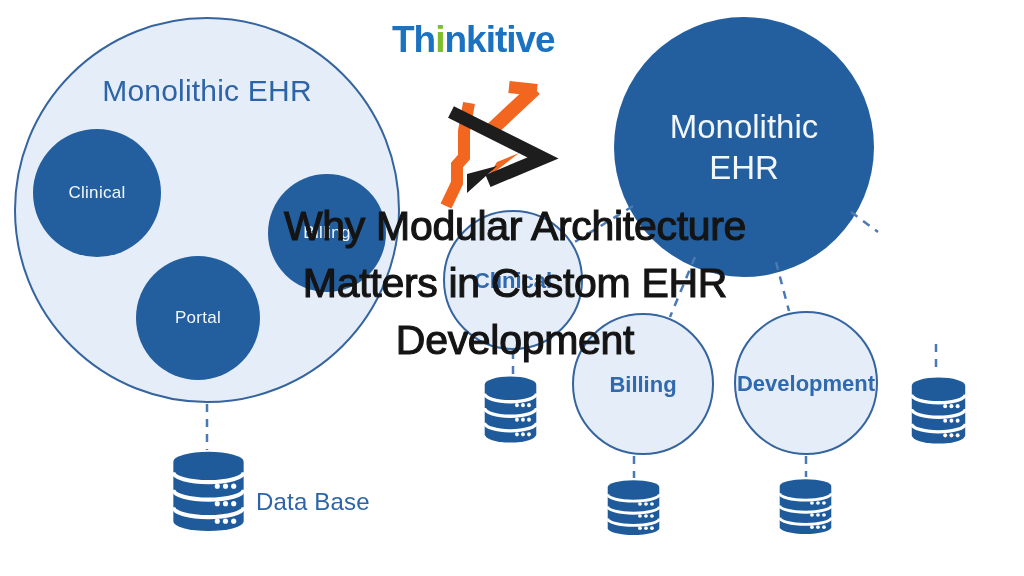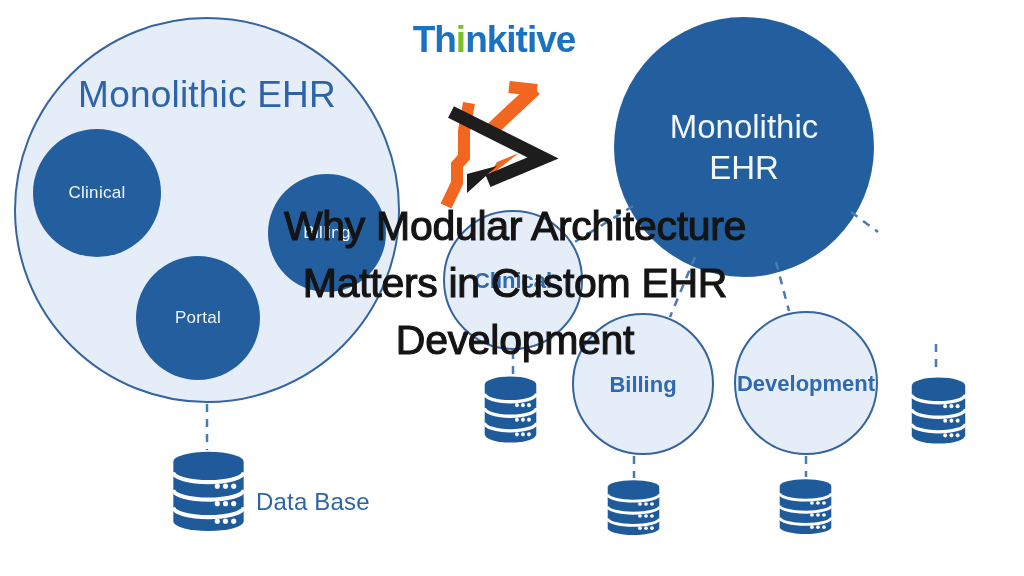--- a/index.html
+++ b/index.html
@@ -25,29 +25,29 @@
   .circle{
     position:absolute;border-radius:50%;box-sizing:border-box;
     display:flex;align-items:center;justify-content:center;text-align:center;
   }
   .light{background:var(--light-fill);border:2px solid var(--circle-border);}
   .dark{background:var(--dark-blue);color:var(--white-text);}
   .dark-label{font-size:17px;font-weight:400;letter-spacing:.3px;}
   .mod-label{color:var(--label-blue);font-weight:700;font-size:22px;line-height:27px;}
   .mono-title{
     position:absolute;left:62px;top:74px;width:290px;text-align:center;
-    font-size:37px;font-weight:400;color:var(--mono-label);letter-spacing:.2px;
+    font-size:30px;font-weight:400;color:var(--mono-label);letter-spacing:.2px;
   }
   .hub-text{font-size:33px;line-height:41px;font-weight:400;color:var(--white-text);}
   .db-label{
     position:absolute;left:256px;top:488px;font-size:24px;font-weight:400;
     color:var(--mono-label);letter-spacing:.2px;
   }
   .brand{
-    position:absolute;top:19px;left:392px;width:204px;text-align:center;
+    position:absolute;top:19px;left:392px;width:204px;text-align:left;
     font-size:37px;font-weight:700;letter-spacing:-1px;color:var(--thinkitive-blue);
   }
   .brand .green{color:var(--thinkitive-green);}
   .title{
     position:absolute;left:6px;top:198px;width:1018px;text-align:center;
     font-size:41px;line-height:57px;font-weight:400;color:var(--title-black);
     -webkit-text-stroke:1.1px var(--title-black);letter-spacing:-0.3px;z-index:6;
   }
   svg.overlay{position:absolute;left:0;top:0;width:1024px;height:576px;pointer-events:none;z-index:4;}
   svg.db-icon{position:absolute;z-index:2;}

